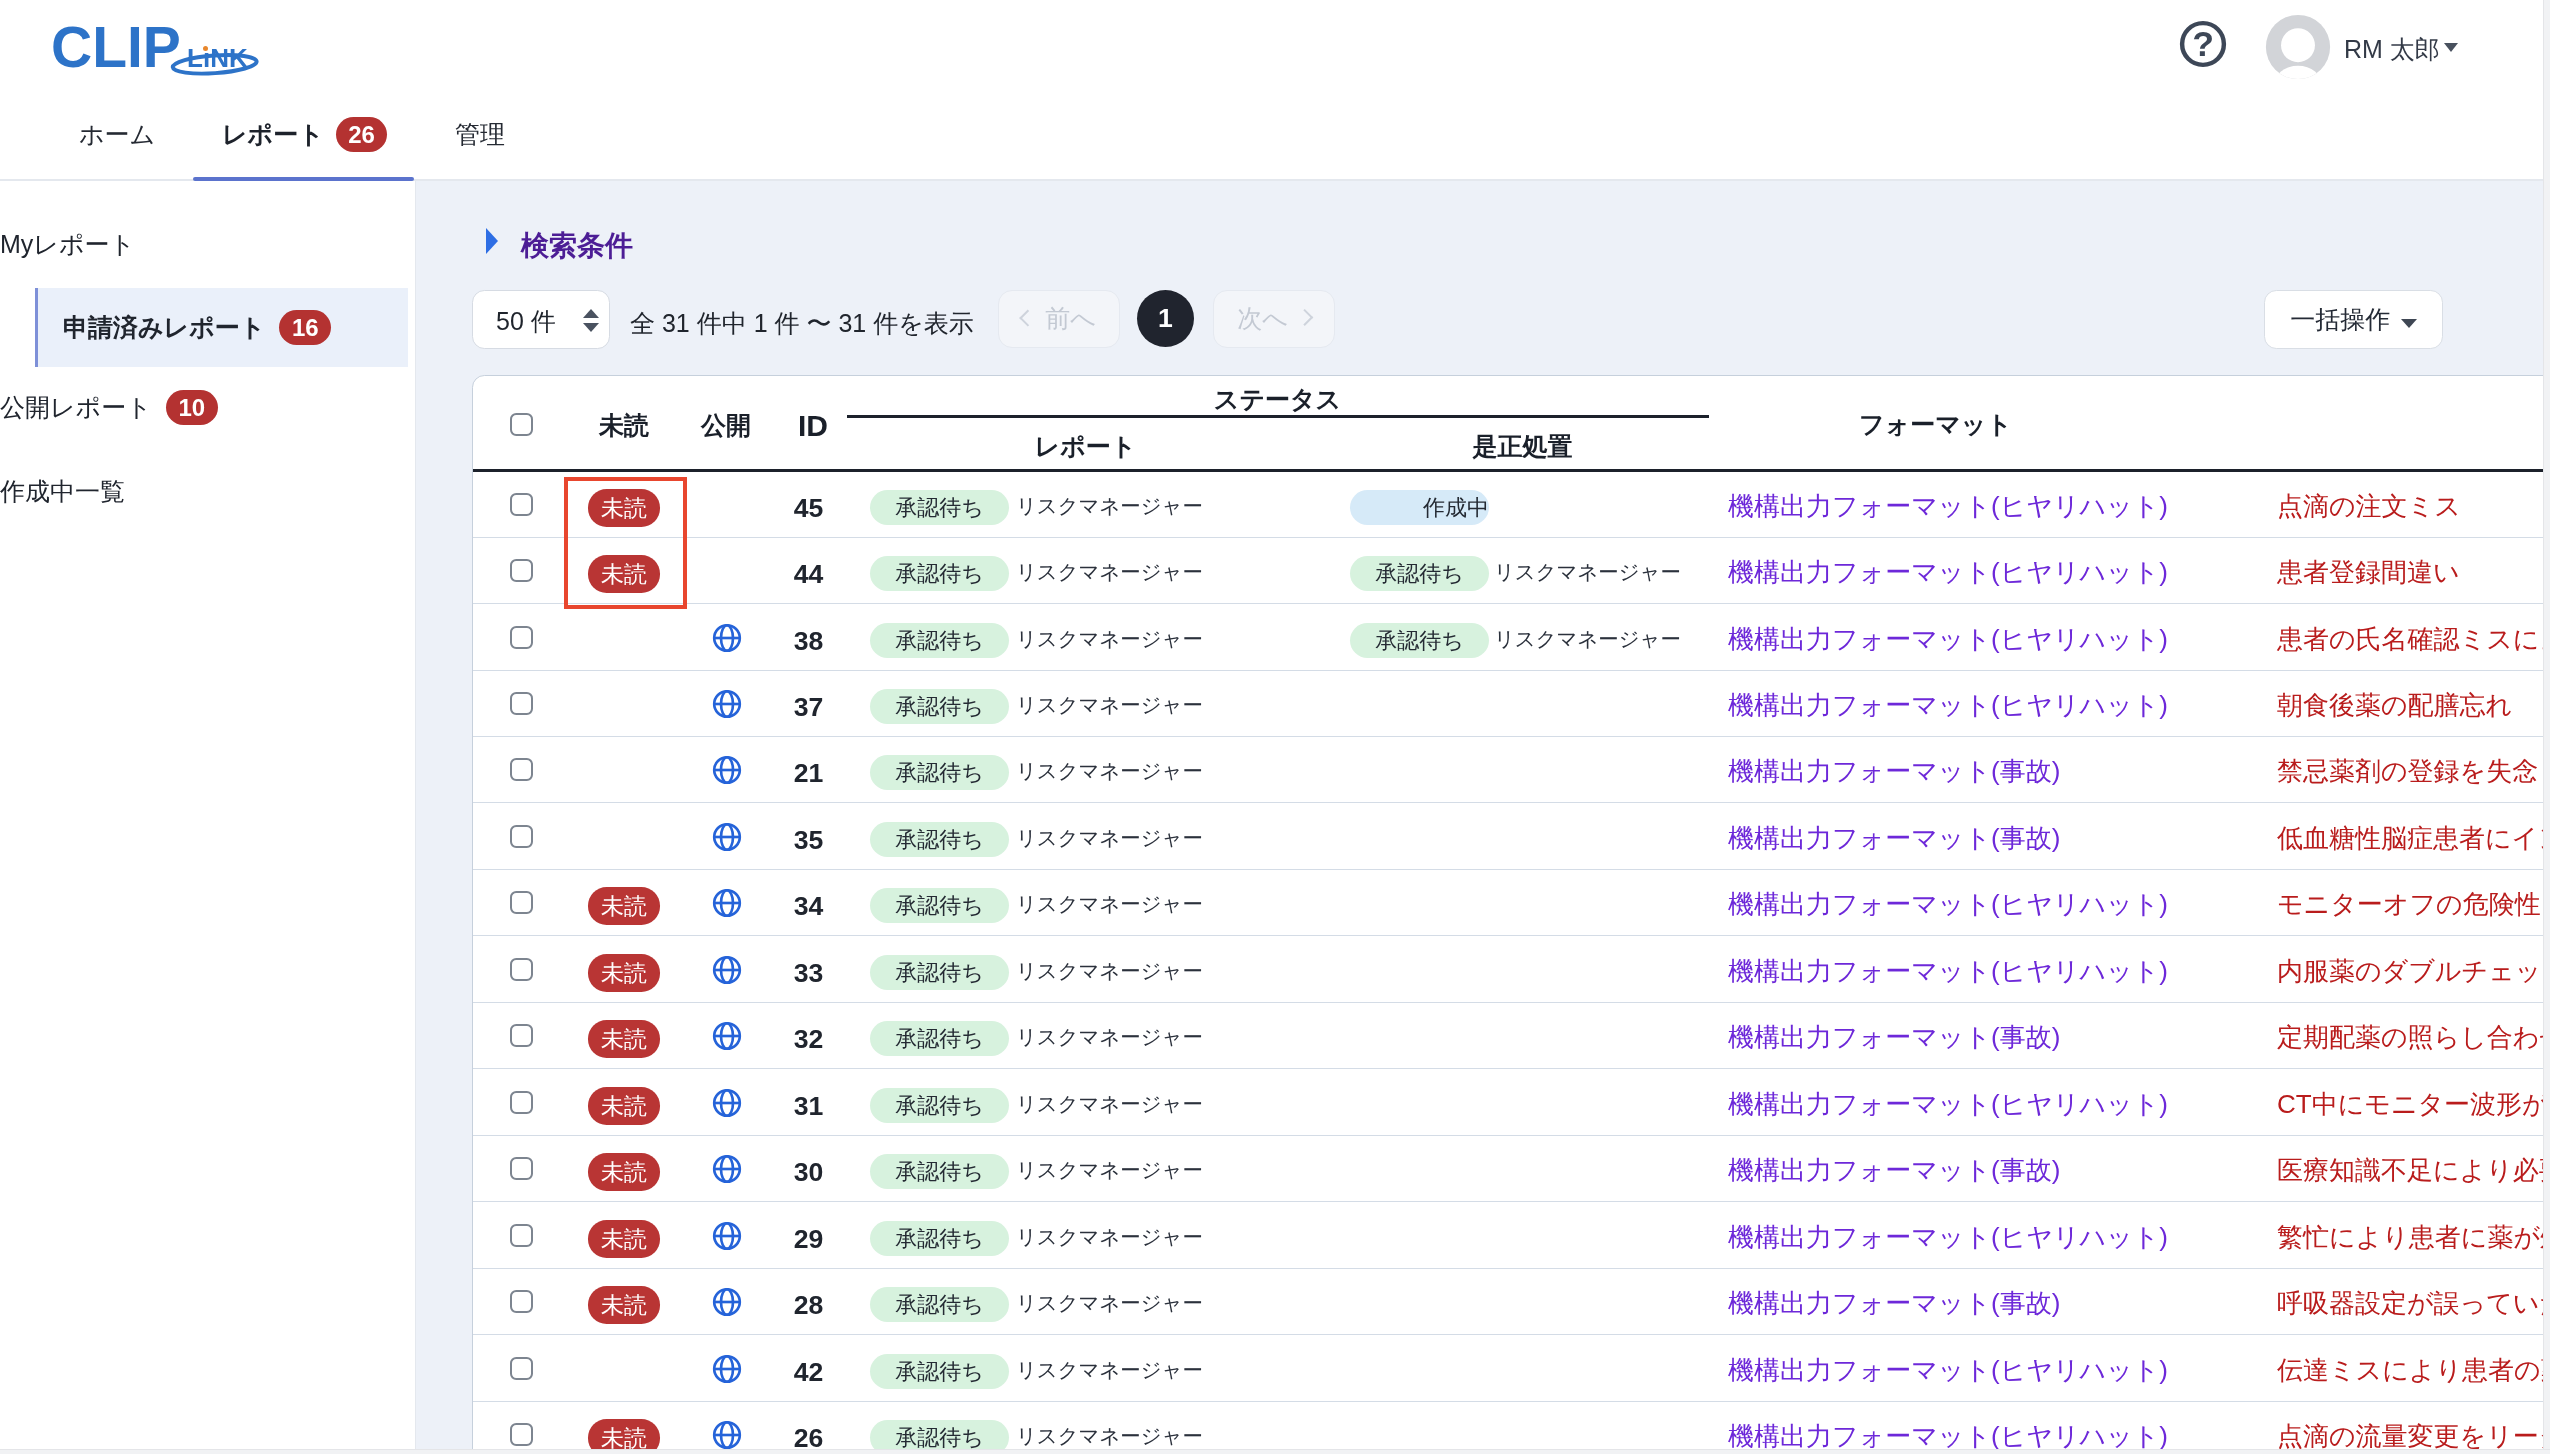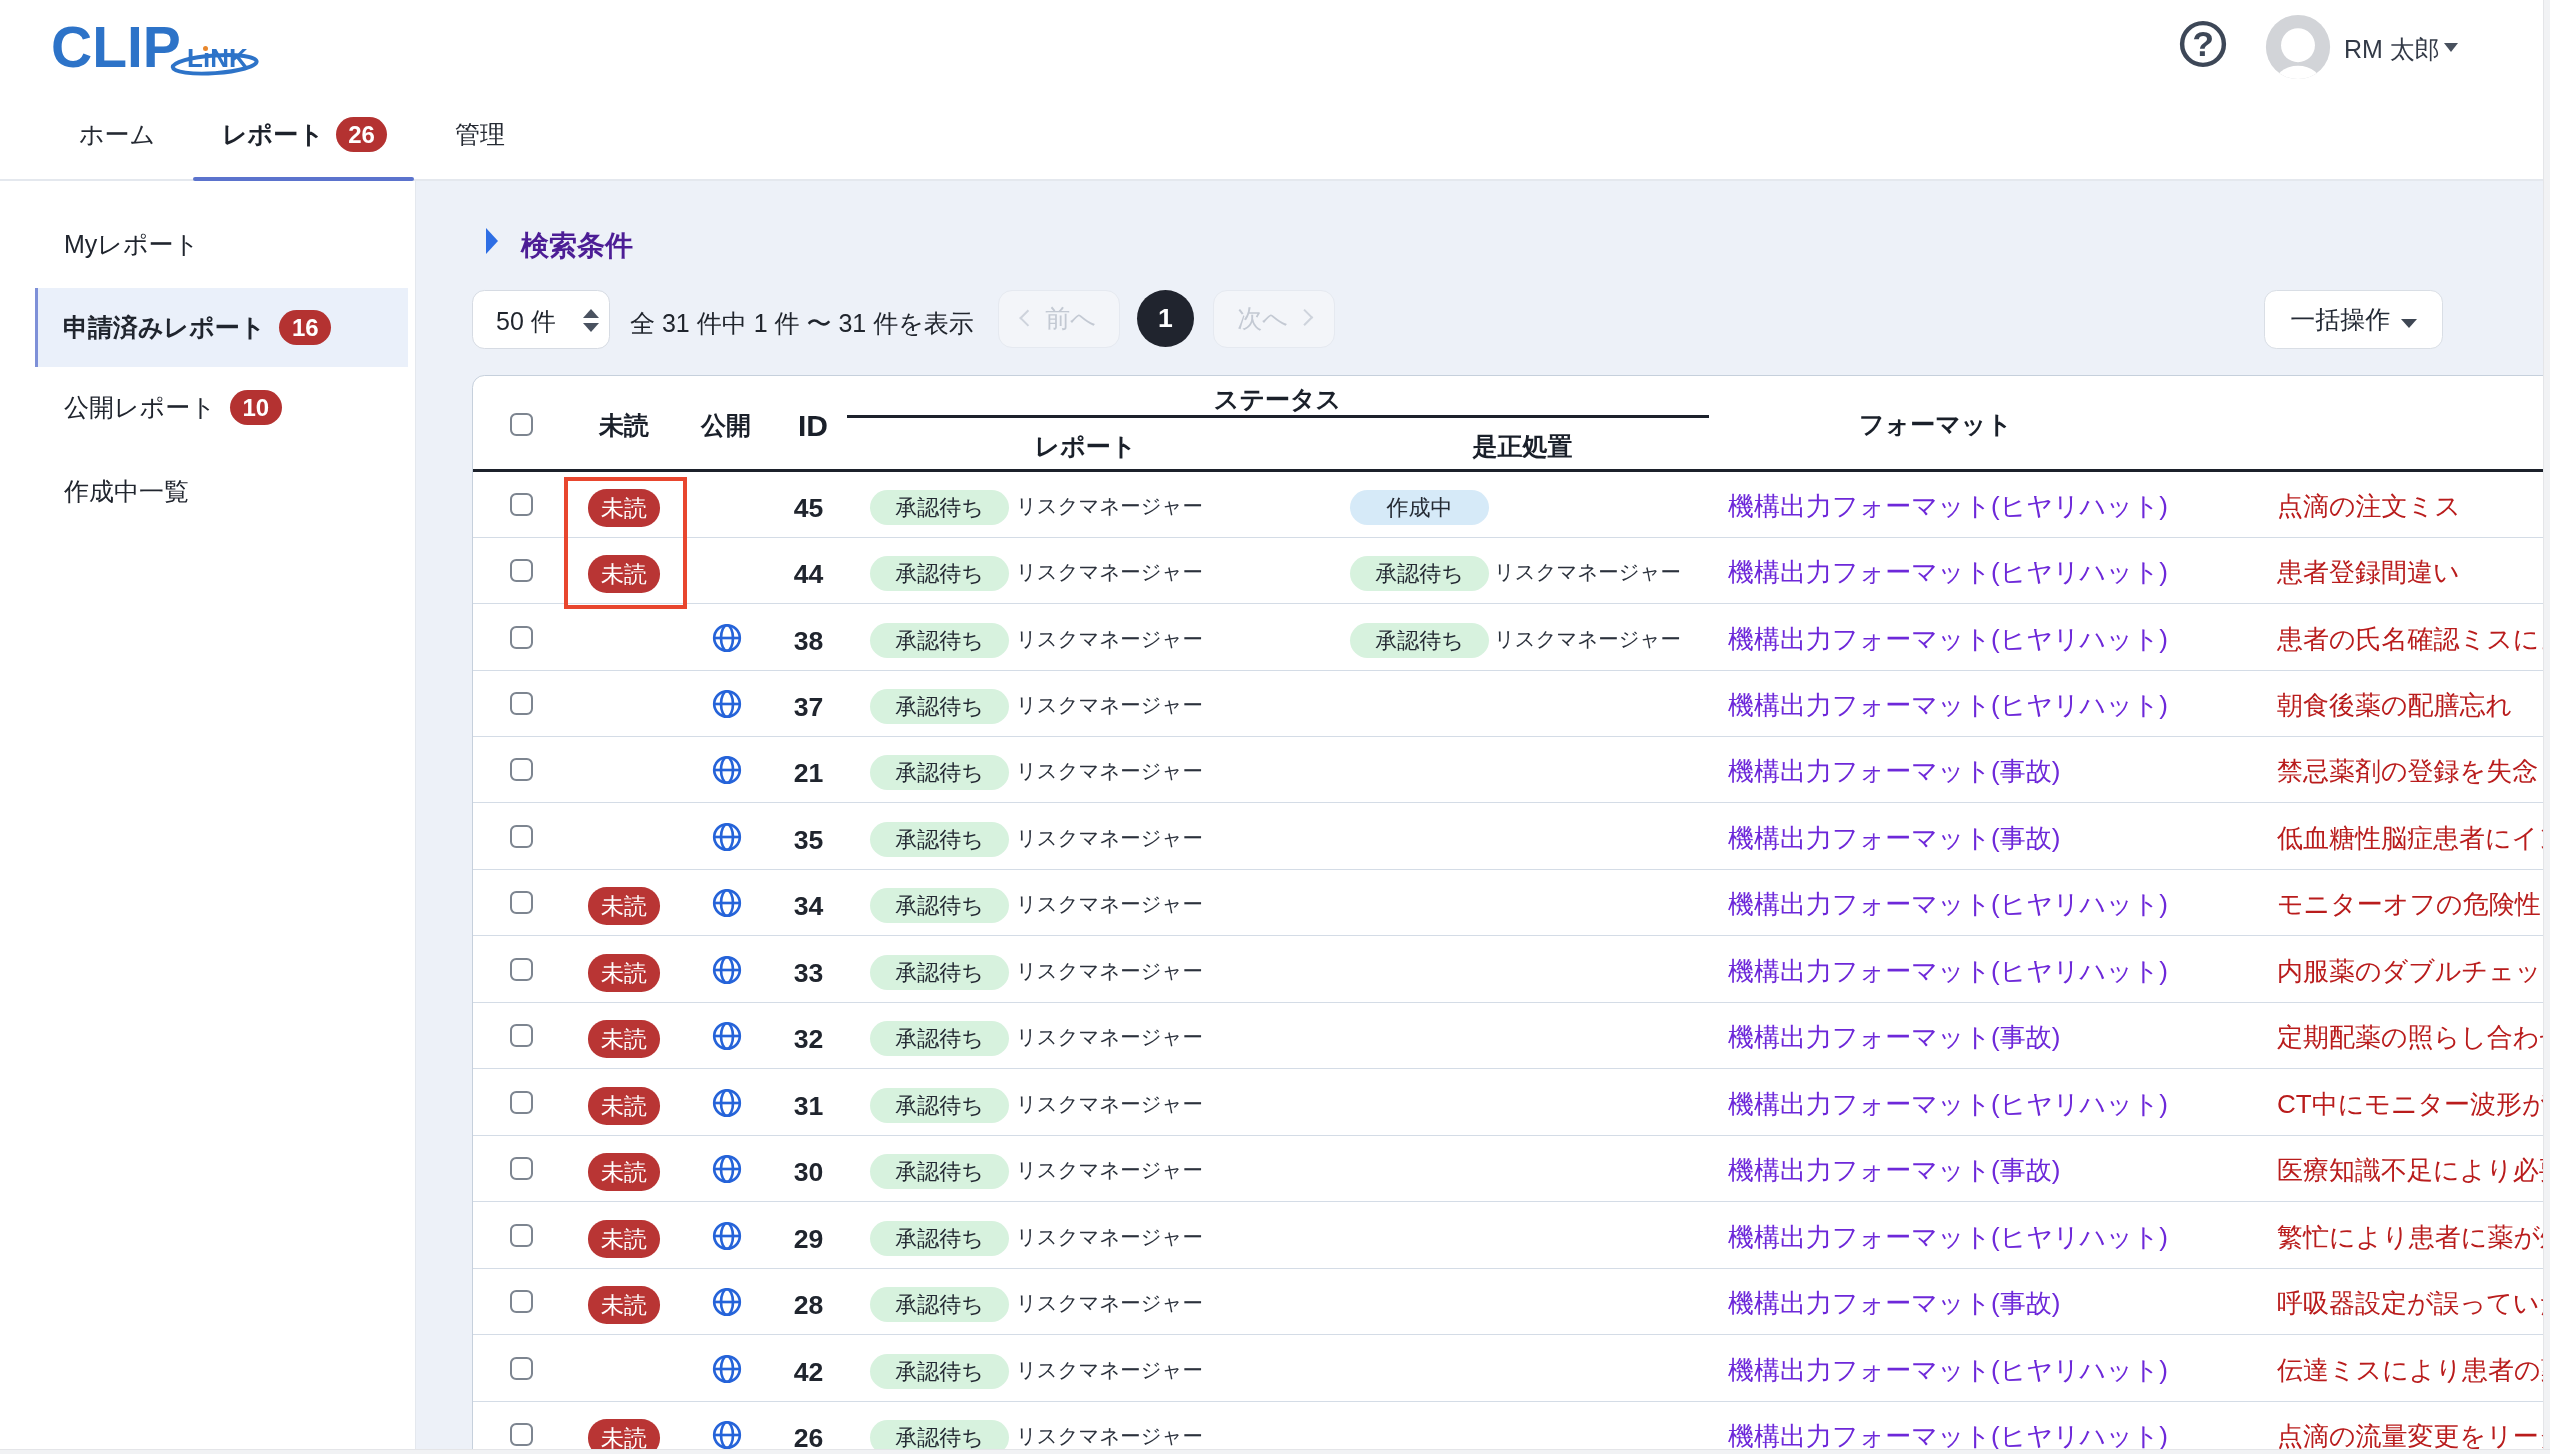--- a/index.html
+++ b/index.html
@@ -27,21 +27,21 @@
   #nav-underline { position:absolute; left:193px; top:177px; width:221px; height:4.4px; background:#5b73cd; border-radius:2.7px; }
 
   
   #help-ic { position:absolute; left:2179px; top:19.5px; }
   #avatar { position:absolute; left:2265px; top:14px; }
   #uname { position:absolute; left:2344px; top:33px; font-size:25px; color:#333a47; }
   #udrop { position:absolute; left:2444px; top:43px; width:0; height:0; border-left:7px solid transparent; border-right:7px solid transparent; border-top:9.7px solid #49515e; }
 
   
   .side-item { position:absolute; left:0; width:416px; height:80px; display:flex; align-items:center; font-size:25px; color:#20252e; }
-  .side-item .txt { margin-left:64px; }
+  .side-item .txt { }
   #si1 { top:204px; }
   #si2 { top:288px; left:35px; height:79px; background:#eaf0fa; width:373px; border-left:3.5px solid #7e90d8; font-weight:bold; }
   #si2 .txt { margin-left:25px; }
   #si3 { top:367px; }
   #si4 { top:451px; }
   .side-badge { display:inline-block; margin-left:14px; width:52px; height:35px; border-radius:17.7px; background:#b43231; color:#fff; font-size:24px; font-weight:bold; text-align:center; line-height:36px; }
 
   
   #srch-tri { position:absolute; left:486px; top:228px; width:0; height:0; border-top:13.3px solid transparent; border-bottom:13.3px solid transparent; border-left:12.4px solid #2e6ee4; }
   #srch-txt { position:absolute; left:521px; top:227px; font-size:28px; font-weight:bold; color:#4c1d95; }
@@ -70,21 +70,21 @@
   .ckb { position:absolute; width:23px; height:23px; border:2.7px solid #7d8590; border-radius:6.2px; background:#fff; }
 
   .row { position:absolute; left:0; width:2150px; height:66px; border-bottom:1.8px solid #d4dce6; }
   .rcell { position:absolute; top:1.8px; height:65px; display:flex; align-items:center; }
   .row .ckb { left:37px; top:21px; }
   .pill-unread { position:absolute; left:115px; top:17px; width:72px; height:38px; border-radius:18.6px; background:#b93534; color:#fff; font-size:23px; text-align:center; line-height:39px; }
   .globe { position:absolute; left:239px; top:17.7px; height:30px; }
   .idtxt { position:absolute; left:299px; top:0; width:73px; height:65px; text-align:center; font-size:26.6px; font-weight:bold; color:#20252e; line-height:72px; }
   .pill-g, .pill-b { position:absolute; top:17.7px; width:139px; height:35px; border-radius:17.7px; color:#242a33; font-size:22px; text-align:center; line-height:36px; }
   .pill-g { background:#d7f2de; }
-  .pill-b { background:#d6eaf8; }
+  .pill-b { background:#d6eaf8;text-align:right; }
   .p1 { left:397px; }
   .p2 { left:877px; }
   .rm1 { left:543px; font-size:20.4px; color:#2b313c; }
   .rm2 { left:1021px; font-size:20.4px; color:#2b313c; }
   .fmt { left:1255px; font-size:26px; color:#6d28d9; }
   .ttl { left:1804px; font-size:26px; color:#b91c1c; white-space:nowrap; }
 
   #redbox { position:absolute; left:91px; top:101px; width:123px; height:132px; border:4.4px solid #e8462e; z-index:5; }
   #vscroll { position:absolute; left:2543px; top:0px; width:7px; height:1455px; background:#f1f2f4; border-left:0.9px solid #e4e5e8; z-index:9; }
   #hscroll { position:absolute; left:0; top:1449px; width:2550px; height:6.2px; background:#f1f2f4; border-top:0.9px solid #e4e5e8; z-index:9; }

